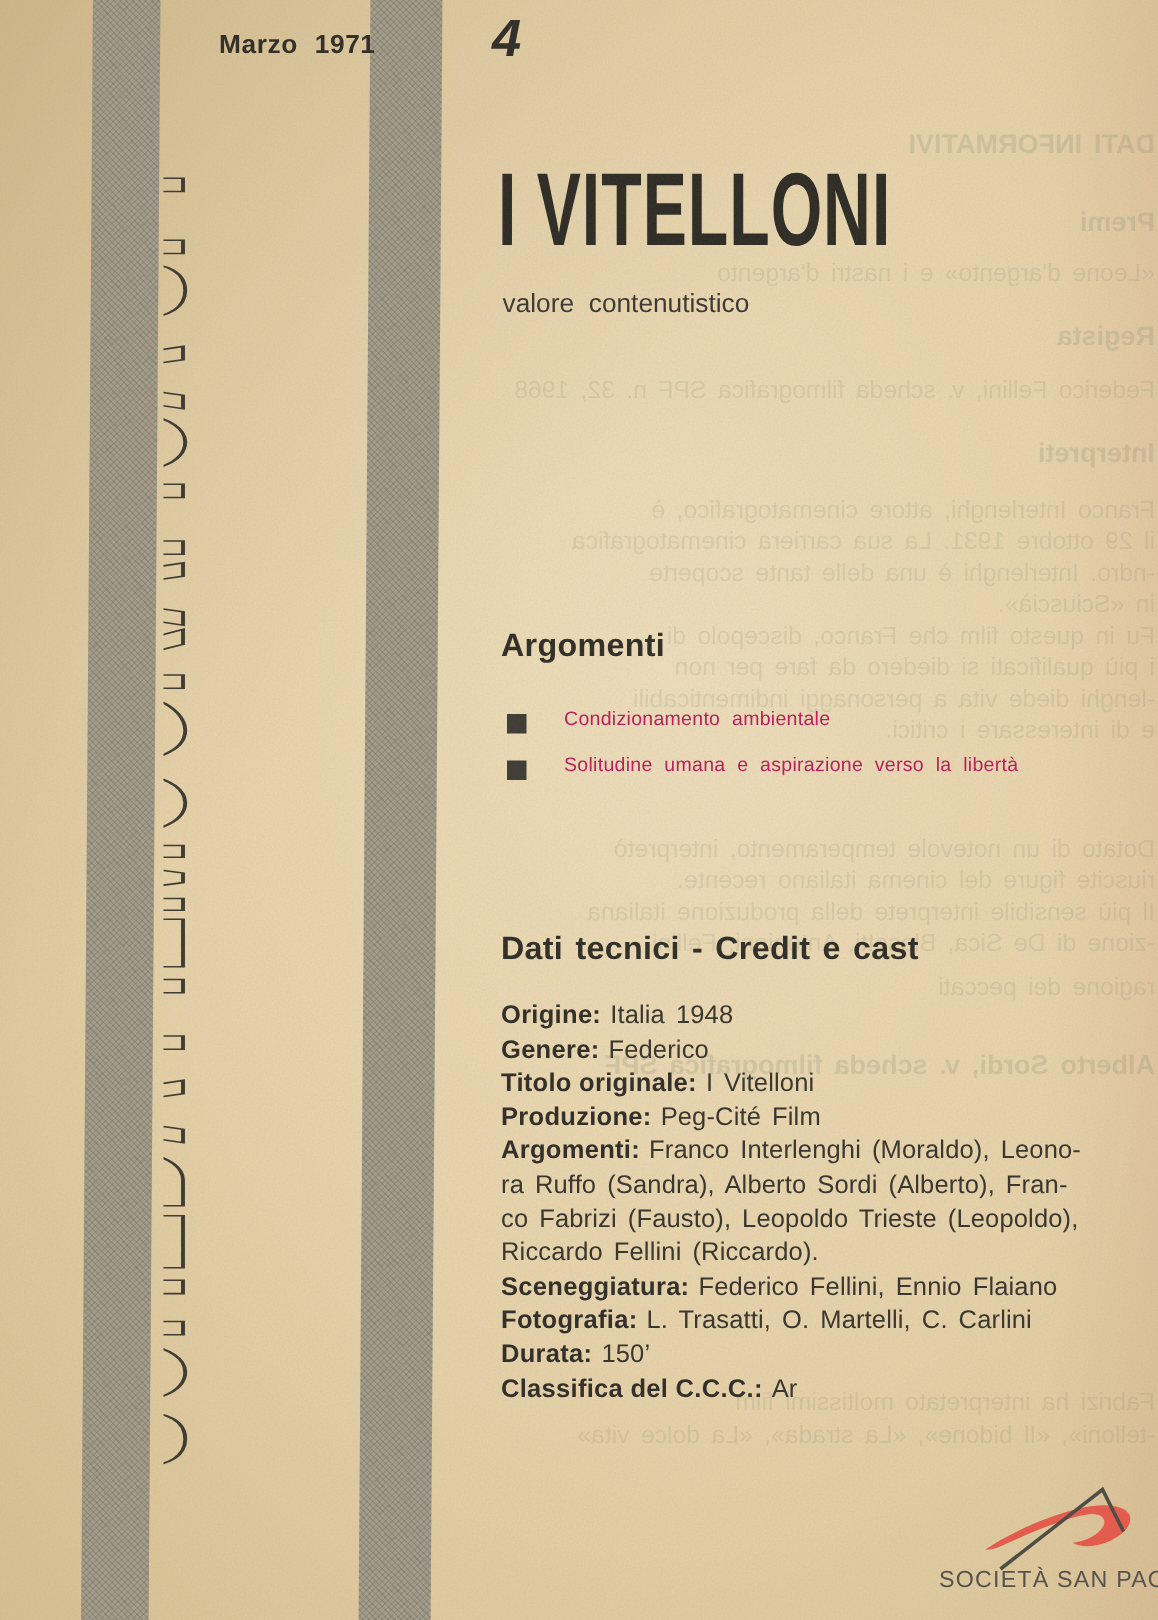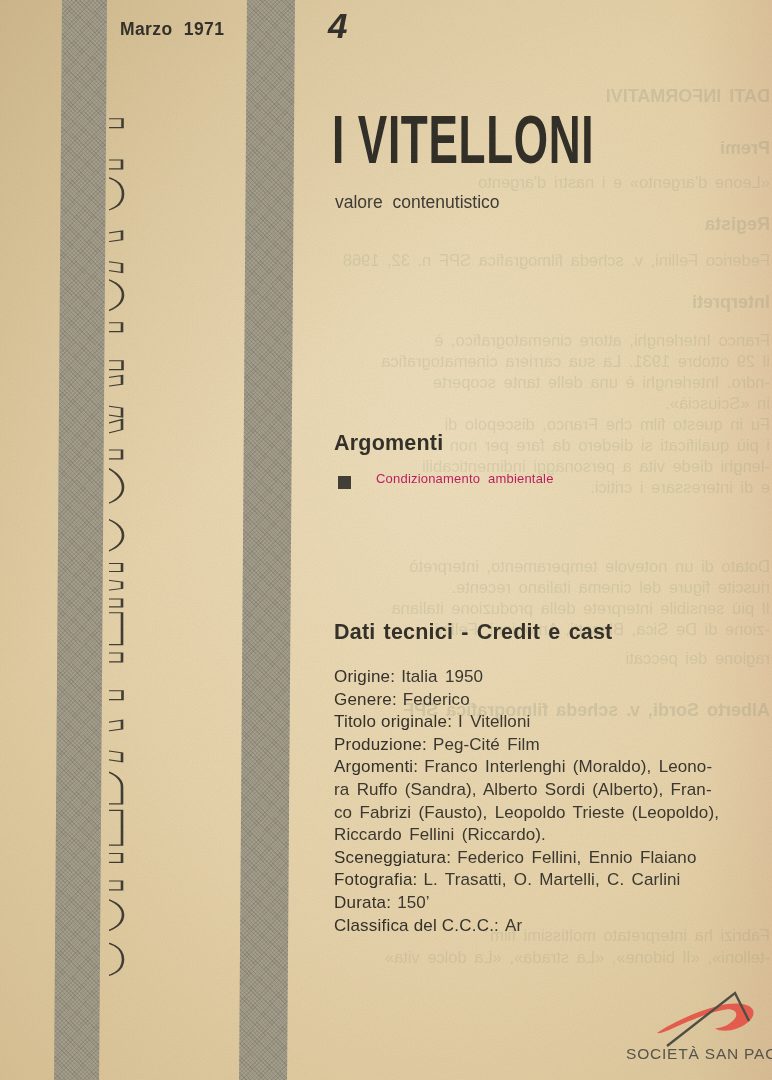--- a/index.html
+++ b/index.html
@@ -41,21 +41,21 @@
 
   
   .vtitle{position:absolute;left:109px;top:82px;z-index:3;}
   .vtitle text{
     font-family:"Liberation Sans",sans-serif;font-weight:bold;
     fill:none;stroke:#3a3830;stroke-width:2.6px;
   }
 
   
   .issue-date{
-    position:absolute;left:120px;top:19px;z-index:4;
+    position:absolute;left:146px;top:19px;z-index:4;
     font-size:17.5px;font-weight:700;color:var(--ink);word-spacing:6px;letter-spacing:0.4px;
   }
   .issue-number{
     position:absolute;left:328px;top:6px;z-index:4;
     font-size:35px;font-weight:700;font-style:italic;color:var(--ink);
   }
 
   
   .film-title{position:absolute;left:332px;top:105px;z-index:4;white-space:nowrap;}
   .film-title span{
@@ -66,33 +66,33 @@
   .film-subtitle{
     position:absolute;left:335px;top:192px;z-index:4;
     font-size:17.5px;font-weight:400;color:var(--ink_soft);word-spacing:5px;
   }
 
   
   .section-heading{
     position:absolute;left:334px;z-index:4;margin:0;
     font-size:21.5px;font-weight:700;color:var(--ink);letter-spacing:0.2px;word-spacing:2px;
   }
-  #argomenti-heading{top:431px;}
+  #argomenti-heading{top:418px;}
   .arg-list{position:absolute;left:336px;top:465px;width:436px;z-index:4;
     list-style:none;margin:0;padding:0;}
   .arg-item{display:flex;align-items:center;margin-bottom:4px;
     font-size:13px;line-height:27px;color:#be185d;word-spacing:4px;letter-spacing:0.2px;}
   .arg-bullet{flex:0 0 13px;width:13px;height:13px;background:#3c3a33;margin:7px 25px 0 2px;}
 
   
   #dati-heading{top:620px;}
   .credits{position:absolute;left:334px;top:666px;width:437px;z-index:4;
     font-size:17px;line-height:22.6px;color:#34322b;}
   .credit-row{margin:0;}
-  .credit-label{font-weight:400;color:var(--ink);margin-right:6px;letter-spacing:0.2px;}
+  .credit-label{font-weight:700;color:var(--ink);margin-right:6px;letter-spacing:0.2px;}
   .credit-value{white-space:pre-line;word-spacing:2.5px;letter-spacing:0.1px;}
 
   
   .publisher{position:absolute;left:618px;top:986px;z-index:4;}
   .publisher-name{
     position:absolute;left:626px;top:1045px;z-index:4;white-space:nowrap;
     font-size:15.5px;letter-spacing:0.8px;color:var(--logo_text);font-weight:400;
   }
 
   
@@ -140,25 +140,29 @@
   <span>I VITELLONI</span>
 </div>
 <div class="film-subtitle">valore contenutistico</div>
 
 <h2 class="section-heading" id="argomenti-heading">Argomenti</h2>
 <ul class="arg-list" id="arg-list">
     <li class="arg-item">
       <span class="arg-bullet"></span>
       <span>Condizionamento ambientale</span>
     </li>
+    <li class="arg-item">
+      <span class="arg-bullet"></span>
+      <span>Solitudine umana e aspirazione verso la libertà</span>
+    </li>
   </ul>
 
 <h2 class="section-heading" id="dati-heading">Dati tecnici - Credit e cast</h2>
 <div class="credits" id="credits">
-    <div class="credit-row"><span class="credit-label">Origine:</span><span class="credit-value">Italia 1950</span></div>
+    <div class="credit-row"><span class="credit-label">Origine:</span><span class="credit-value">Italia 1948</span></div>
     <div class="credit-row"><span class="credit-label">Genere:</span><span class="credit-value">Federico</span></div>
     <div class="credit-row"><span class="credit-label">Titolo originale:</span><span class="credit-value">I Vitelloni</span></div>
     <div class="credit-row"><span class="credit-label">Produzione:</span><span class="credit-value">Peg-Cité Film</span></div>
     <div class="credit-row"><span class="credit-label">Argomenti:</span><span class="credit-value">Franco Interlenghi (Moraldo), Leono-
 ra Ruffo (Sandra), Alberto Sordi (Alberto), Fran-
 co Fabrizi (Fausto), Leopoldo Trieste (Leopoldo),
 Riccardo Fellini (Riccardo).</span></div>
     <div class="credit-row"><span class="credit-label">Sceneggiatura:</span><span class="credit-value">Federico Fellini, Ennio Flaiano</span></div>
     <div class="credit-row"><span class="credit-label">Fotografia:</span><span class="credit-value">L. Trasatti, O. Martelli, C. Carlini</span></div>
     <div class="credit-row"><span class="credit-label">Durata:</span><span class="credit-value">150’</span></div>

